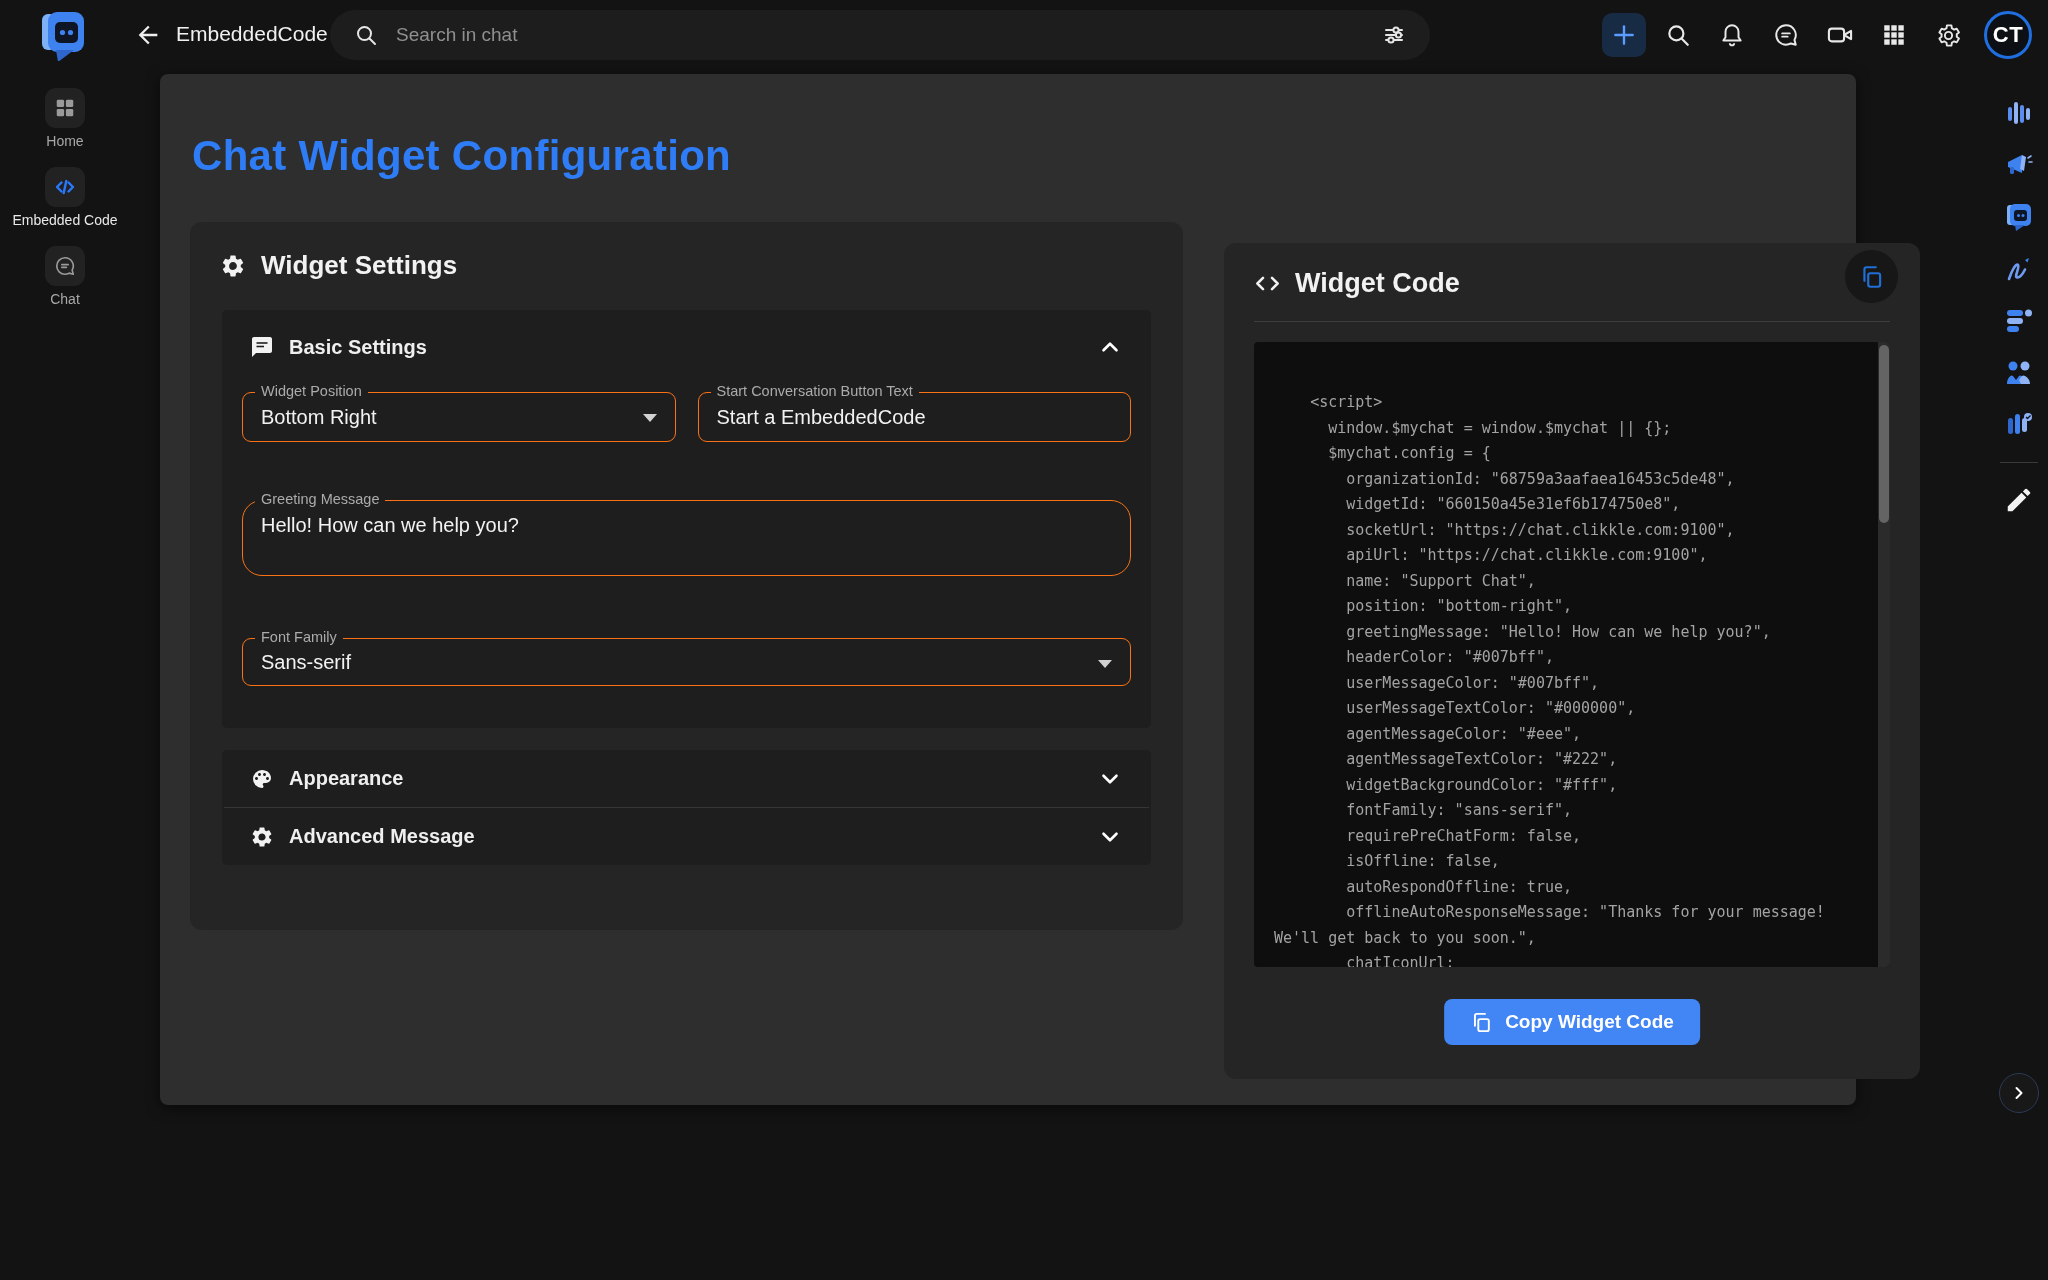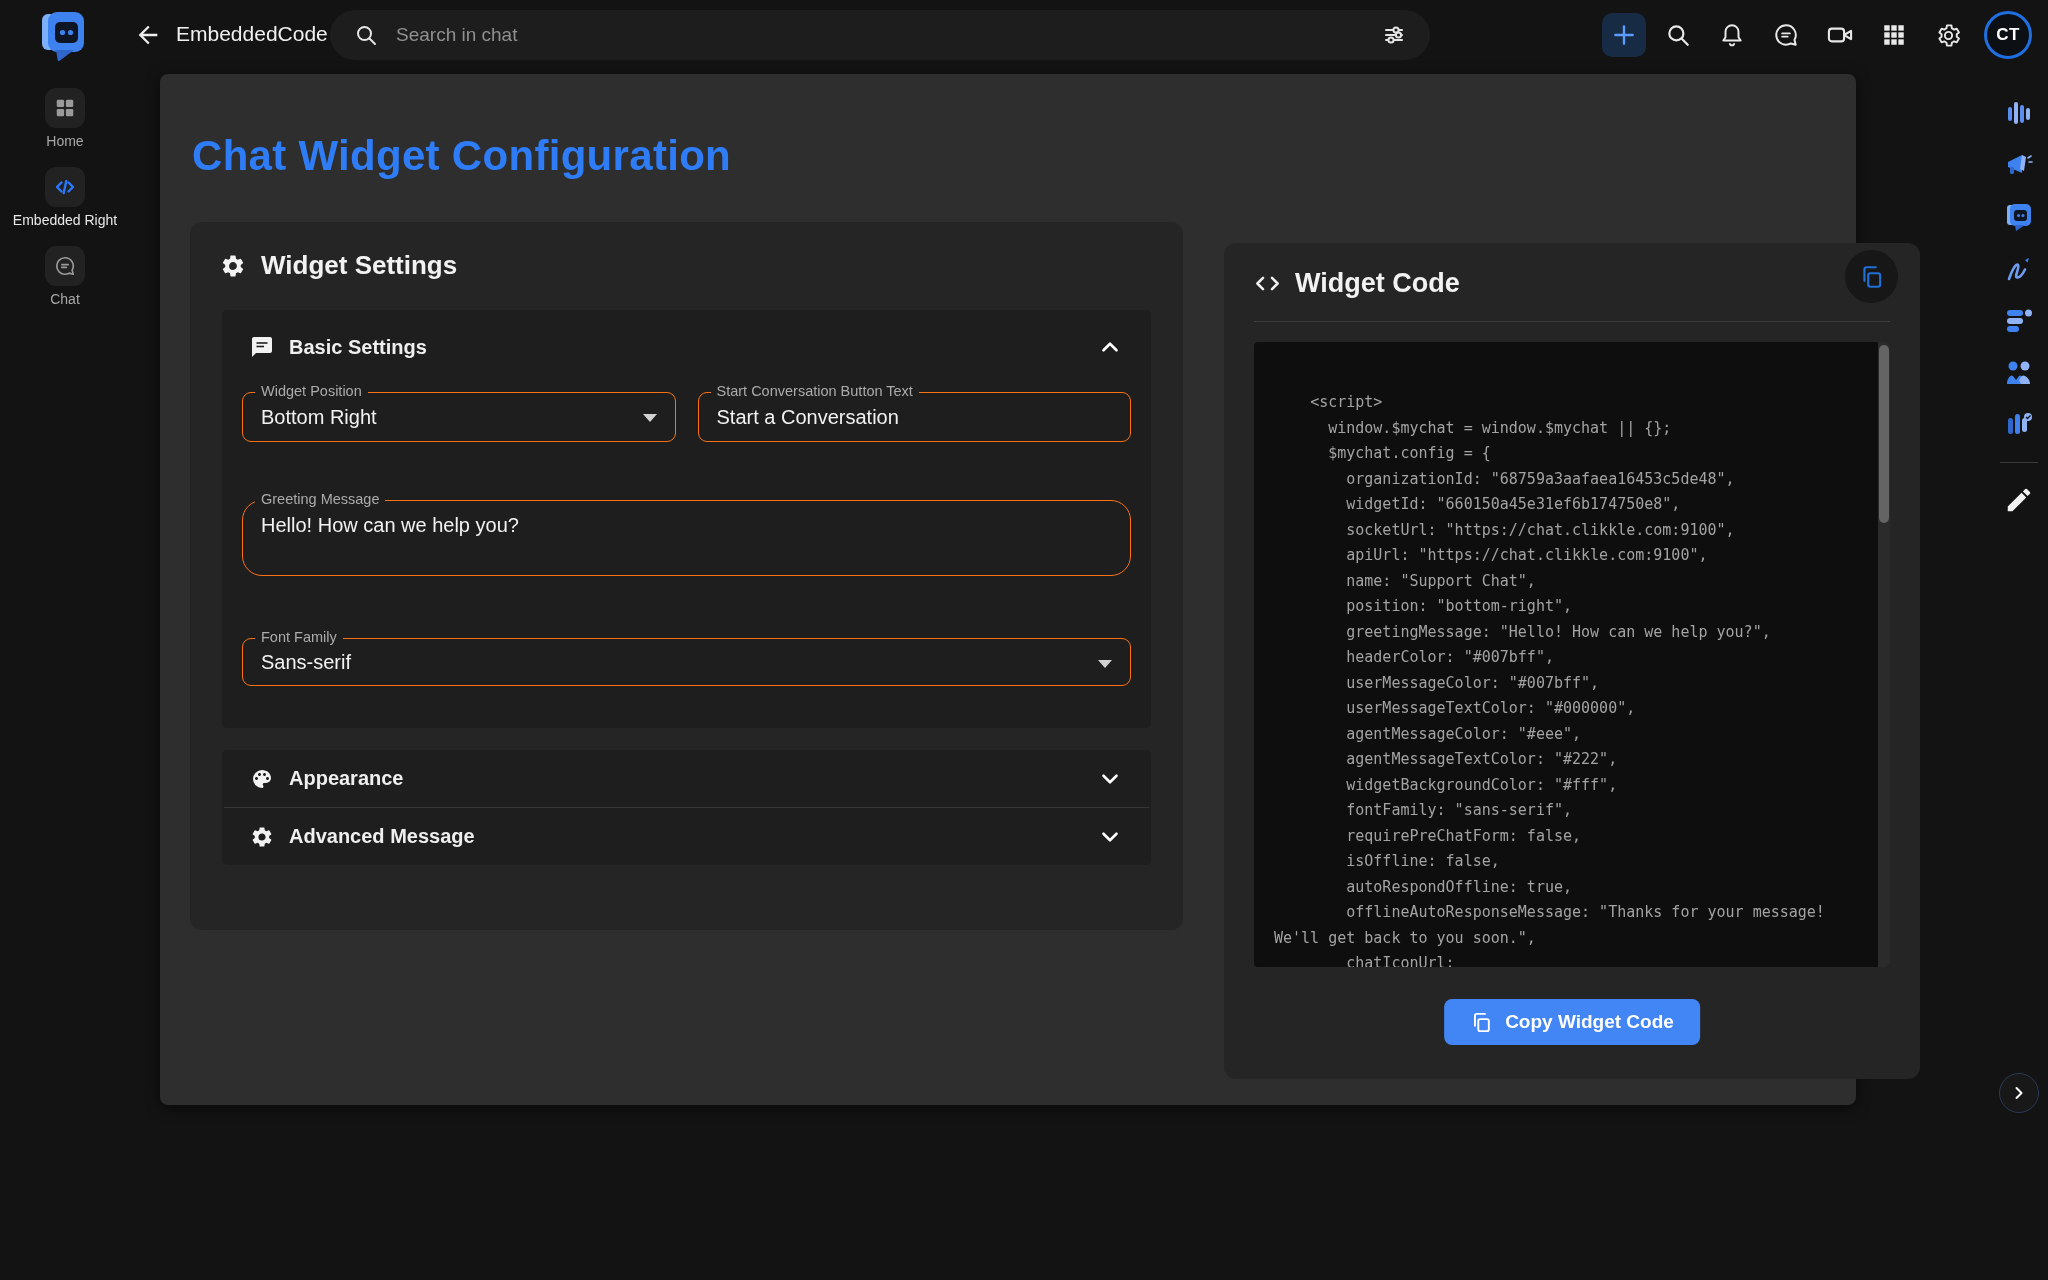--- a/index.html
+++ b/index.html
@@ -31,21 +31,21 @@
     position:absolute; right:16px; top:0; height:70px; display:flex; align-items:center; gap:10px;
   }
   .tb-icon-btn {
     width:44px; height:44px; display:flex; align-items:center; justify-content:center;
     cursor:pointer; border-radius:50%;
   }
   .add-btn { background:#182b45; border-radius:10px; }
   .avatar {
     width:48px; height:48px; border-radius:50%; border:3px solid #1f6fe0; background:#0c0f14;
     display:flex; align-items:center; justify-content:center;
-    font-size:17px; font-weight:bold; color:#fff; letter-spacing:.5px; cursor:pointer; margin-left:4px;
+    font-size:22px; font-weight:bold; color:#fff; letter-spacing:.5px; cursor:pointer; margin-left:4px;
   }
 
   
   .left-sidebar {
     position:absolute; left:0; top:70px; bottom:0; width:130px;
     display:flex; flex-direction:column; align-items:center; padding-top:18px;
   }
   .nav-item { display:flex; flex-direction:column; align-items:center; margin-bottom:18px; cursor:pointer; }
   .nav-tile {
     width:40px; height:40px; border-radius:11px; background:#222;
@@ -270,21 +270,21 @@
     <div class="nav-label">Home</div>
   </div>
   <div class="nav-item active">
     <div class="nav-tile">
       <svg viewBox="0 0 24 24" width="24" height="24" fill="none" stroke="#2979ff" stroke-width="2.4" stroke-linecap="round" stroke-linejoin="round">
         <path d="M8.5 7.5 4 12l4.5 4.5"></path>
           <path d="M15.5 7.5 20 12l-4.5 4.5"></path>
           <line x1="13.3" y1="6" x2="10.7" y2="18"></line>
       </svg>
     </div>
-    <div class="nav-label">Embedded Right</div>
+    <div class="nav-label">Embedded Code</div>
   </div>
   <div class="nav-item">
     <div class="nav-tile">
       <svg viewBox="0 0 24 24" width="22" height="22" fill="none" stroke="#9a9a9a" stroke-width="1.8">
         <path d="M12 3a9 9 0 1 0 0 18c1.6 0 3.2-.4 4.5-1.2L21 21l-1.2-4.5A9 9 0 0 0 12 3z" stroke-linejoin="round"></path>
         <line x1="8.5" y1="10.5" x2="15.5" y2="10.5" stroke-linecap="round"></line>
         <line x1="8.5" y1="13.5" x2="13.5" y2="13.5" stroke-linecap="round"></line>
       </svg>
     </div>
     <div class="nav-label">Chat</div>
@@ -371,21 +371,21 @@
         </div>
         <div class="acc-content">
           <div class="field-row">
             <div class="field select grow h50">
               <div class="flabel">Widget Position</div>
               <div class="fvalue">Bottom Right</div>
               <div class="caret"></div>
             </div>
             <div class="field grow h50">
               <div class="flabel">Start Conversation Button Text</div>
-              <div class="fvalue">Start a Conversation</div>
+              <div class="fvalue">Start a EmbeddedCode</div>
             </div>
           </div>
           <div class="field greeting-field">
             <div class="flabel">Greeting Message</div>
             <div class="fvalue">Hello! How can we help you?</div>
           </div>
           <div class="field select fontfamily-field">
             <div class="flabel">Font Family</div>
             <div class="fvalue">Sans-serif</div>
             <div class="caret"></div>

